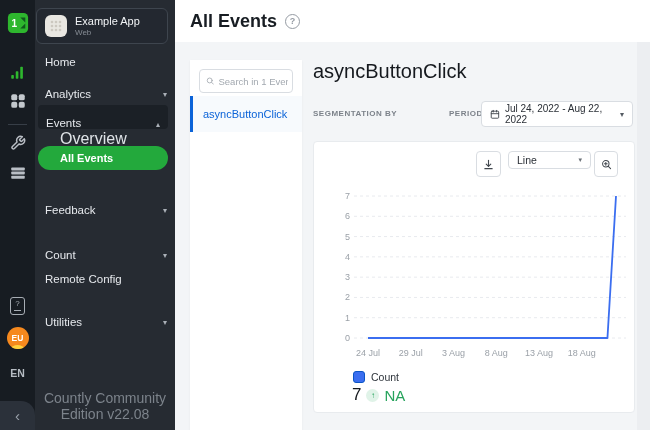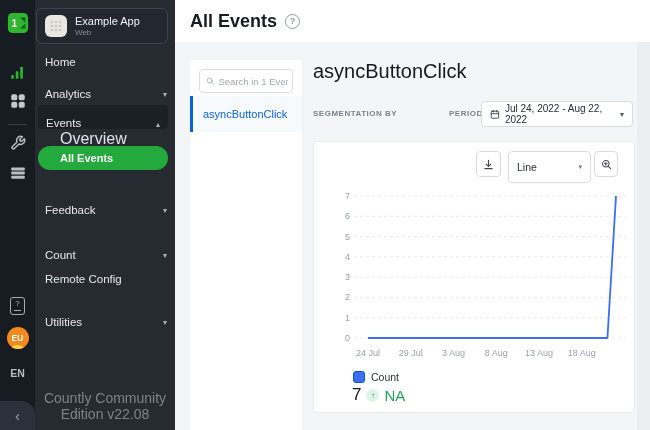--- a/index.html
+++ b/index.html
@@ -51,21 +51,21 @@
   .period-label{left:449px;}
   .ctrl{border:1px solid #d9dde2;border-radius:4px;background:#fff;display:flex;align-items:center;}
   .seg-select{position:absolute;left:392px;top:101px;width:44px;height:26px;justify-content:space-between;padding:0 7px;font-size:10.5px;color:#2a2f36;}
   .date-btn{position:absolute;left:481px;top:101px;width:152px;height:26px;gap:5px;padding:0 8px;font-size:10px;color:#2a2f36;font-weight:500;}
   .date-btn .nav-chev{margin-left:auto;color:#555b63;}
   .sel-chev{font-size:7px;color:#6b7178;}
 
   
   .chart-card{position:absolute;left:313px;top:141px;width:322px;height:272px;background:#fff;border:1px solid #e8ebee;border-radius:4px;}
   .dl-btn{position:absolute;left:162px;top:9px;width:25px;height:26px;justify-content:center;}
-  .type-select{position:absolute;left:194px;top:9px;width:83px;height:32px;justify-content:space-between;padding:0 8px;font-size:10.5px;color:#2a2f36;}
+  .type-select{position:absolute;left:194px;top:9px;width:83px;height:18px;justify-content:space-between;padding:0 8px;font-size:10.5px;color:#2a2f36;}
   .zoom-btn{position:absolute;left:280px;top:9px;width:24px;height:26px;justify-content:center;}
   #chart-svg{position:absolute;left:18px;top:44px;}
   .legend{position:absolute;left:39px;top:229px;display:flex;align-items:center;gap:6px;font-size:10.5px;color:#2e343b;}
   .legend-color{width:12px;height:12px;border-radius:3px;background:#0d68f1;border:1px solid #0a55c6;}
   .number-row{position:absolute;left:38px;top:243px;display:flex;align-items:center;gap:5px;}
   .big-number{font-size:17px;font-weight:500;color:#15191e;}
   .trend-circle{width:13px;height:13px;border-radius:50%;background:#e0f3e8;color:#26a35c;font-size:8px;display:flex;align-items:center;justify-content:center;}
   .trend-text{font-size:15px;color:#26a35c;}
 </style>
 </head>

